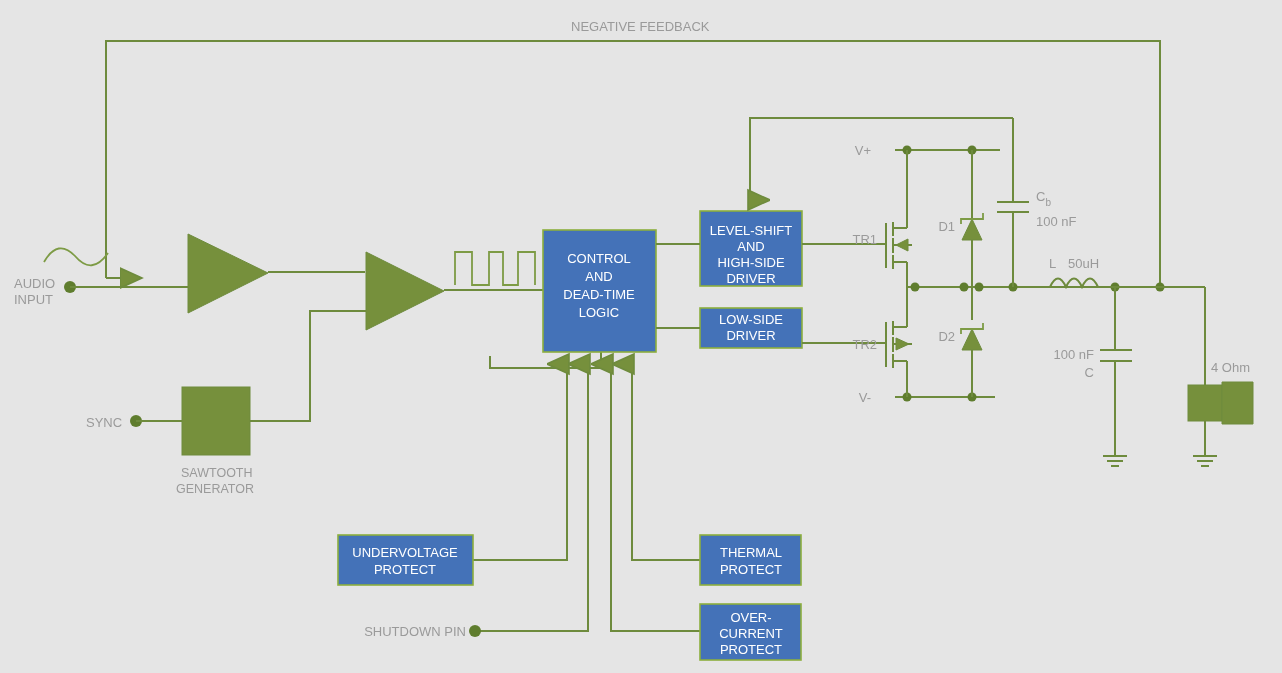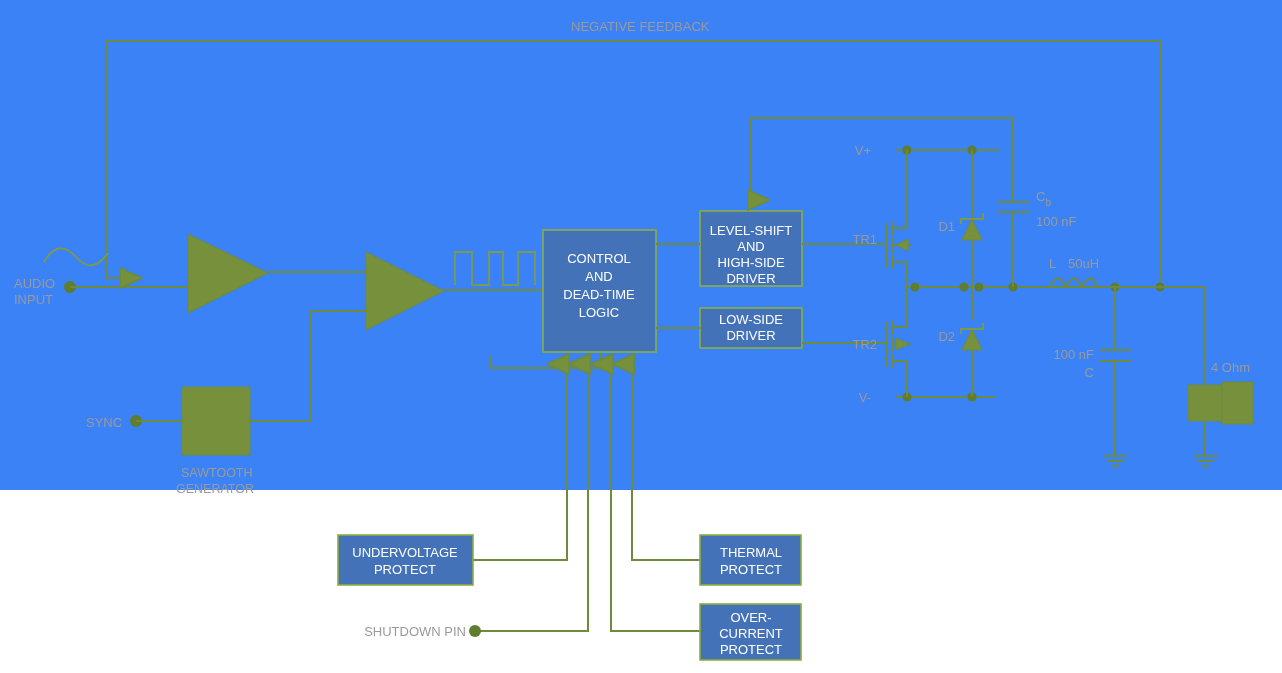--- a/index.html
+++ b/index.html
@@ -1,17 +1,17 @@
 <!DOCTYPE html>
 <html><head>
 <meta charset="utf-8">
 <style>
   html,body{margin:0;padding:0;background:#ffffff;}
   body{width:1282px;height:673px;font-family:"Liberation Sans",sans-serif;overflow:hidden;}
-  #stage{position:relative;width:1282px;height:490px;background:#3b82f6;}
+  #stage{position:relative;width:1282px;height:673px;background:#e5e5e5;}
   svg#diagram{position:absolute;left:0;top:0;width:1282px;height:673px;}
   text{font-family:"Liberation Sans",sans-serif;}
   .lbl{fill:#9a9a9a;font-size:13px;}
   .lbl-sm{fill:#9a9a9a;font-size:12.5px;}
   .blktxt{fill:#ffffff;font-size:13px;font-weight:normal;}
   .wire{stroke:#6e8b3d;stroke-width:2;fill:none;}
   .wire-thin{stroke:#7d9b45;stroke-width:1.8;fill:none;}
   .fillg{fill:#76903c;stroke:#6e8b3d;stroke-width:1;}
   .blueblk{fill:#4472b8;stroke:#8cae3e;stroke-width:1.6;}
   .dot{fill:#5f7d2e;}

